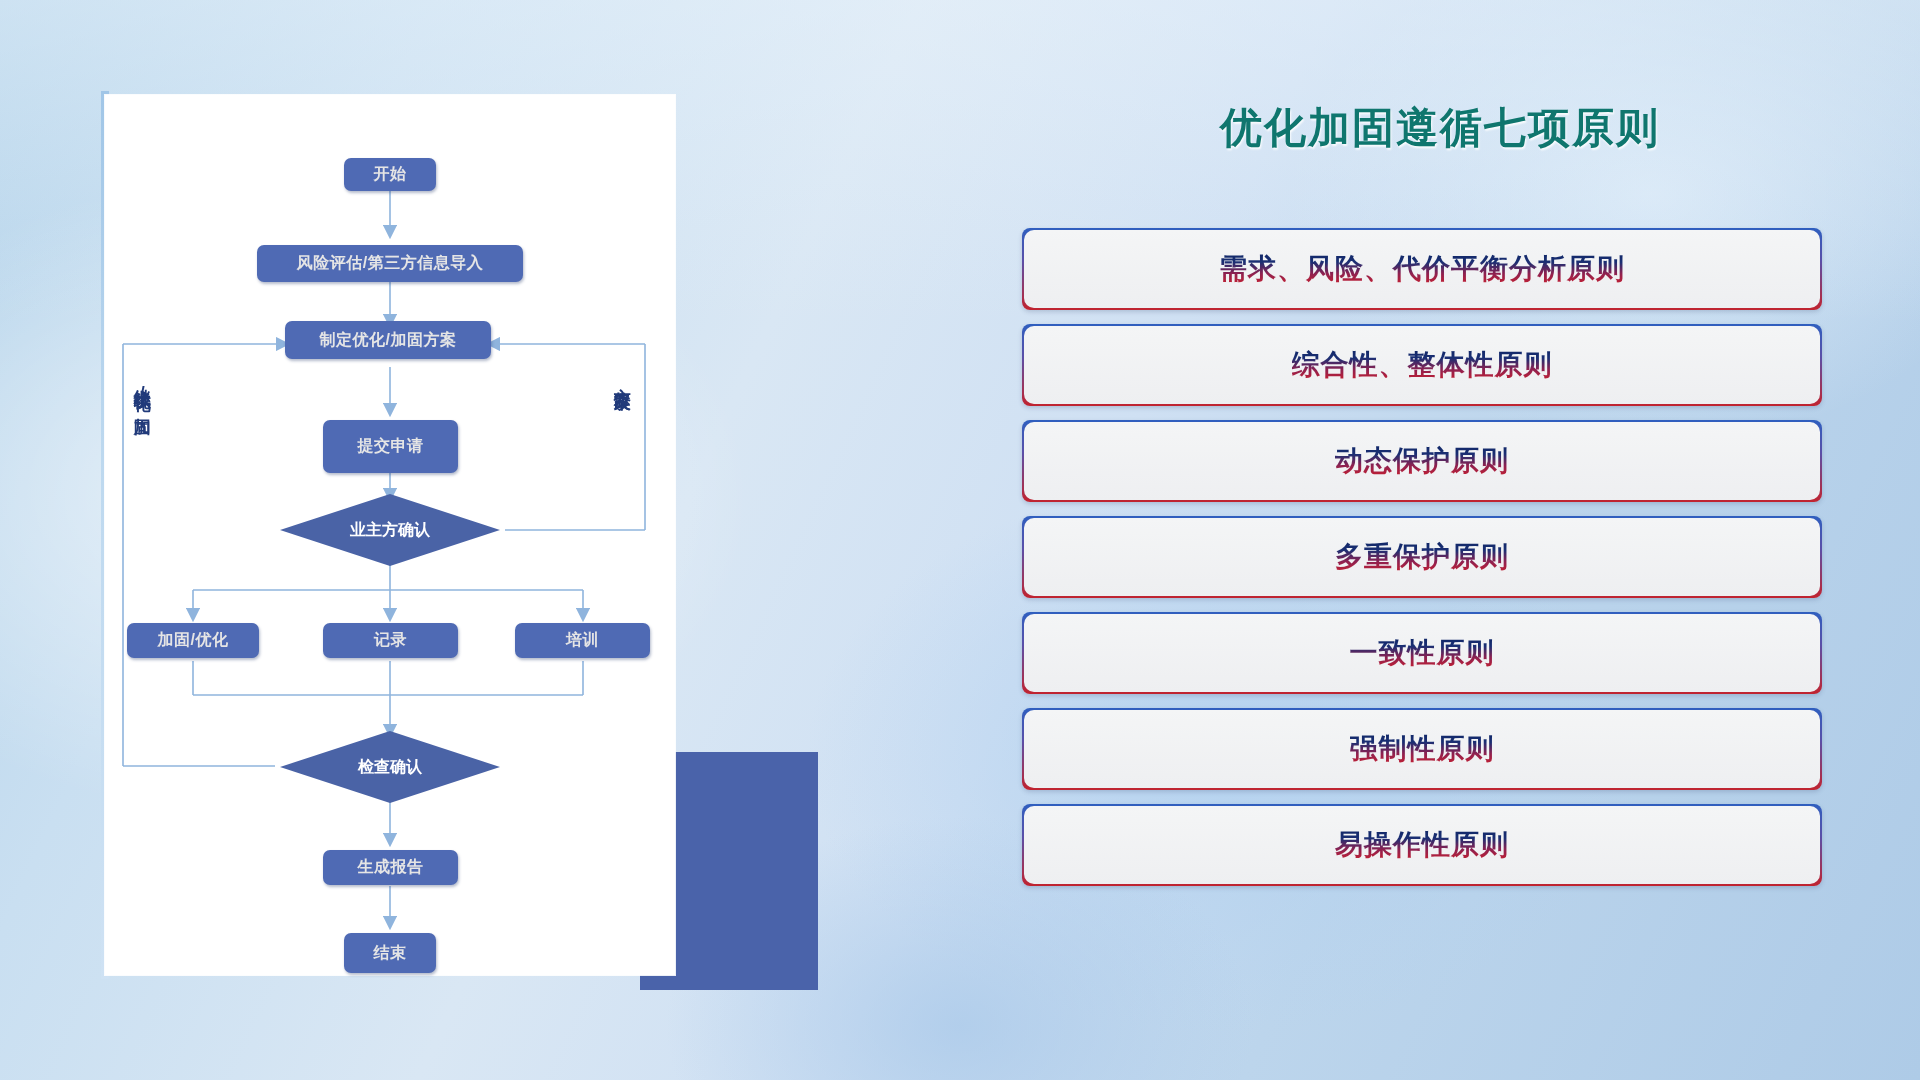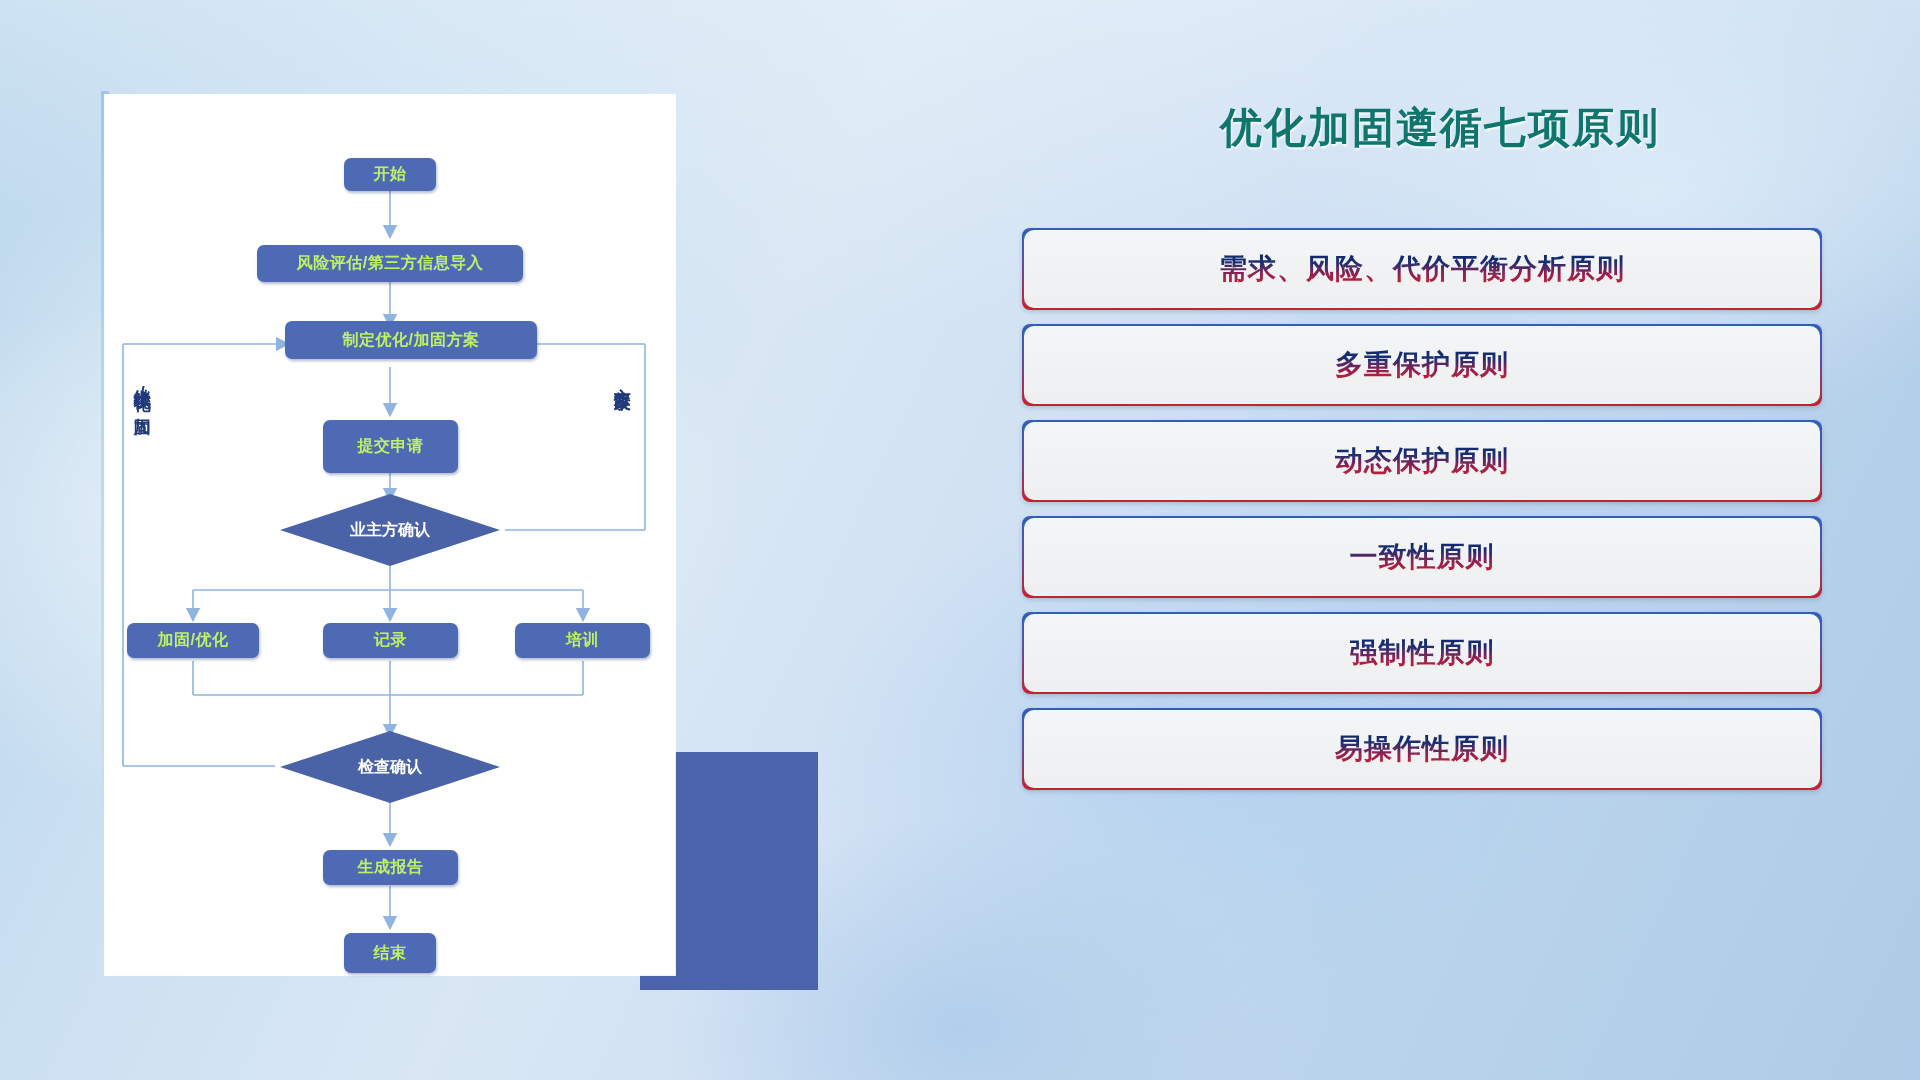--- a/index.html
+++ b/index.html
@@ -32,21 +32,21 @@
   }
   #cardEdge{
     position:absolute;left:101px;top:91px;width:8px;height:888px;z-index:2;
     background:linear-gradient(180deg,#9cc3e6 0%,#b9d6ee 40%,#cfe2f4 100%);
     opacity:.9;
   }
   #flow{position:absolute;left:0;top:0;width:570px;height:880px;}
 
   .node{
     position:absolute;box-sizing:border-box;
-    background:#4f6ab4;color:#bef264;border-radius:7px;
+    background:#4f6ab4;color:#e5e5e5;border-radius:7px;
     display:flex;align-items:center;justify-content:center;
     font-size:16px;font-weight:bold;letter-spacing:.5px;
     box-shadow:1px 2px 3px rgba(40,60,110,.35);
     white-space:nowrap;
   }
   .diamond{
     position:absolute;background:#4a63a6;color:#fff;
     display:flex;align-items:center;justify-content:center;
     font-size:16px;font-weight:bold;
     clip-path:polygon(50% 0%,100% 50%,50% 100%,0% 50%);
@@ -149,21 +149,21 @@
       </svg>
 
       <div class="node" style="left:239px;top:63px;width:92px;height:33px;">
         <span>开始</span>
       </div>
 
       <div class="node" style="left:152px;top:150px;width:266px;height:37px;">
         <span>风险评估/第三方信息导入</span>
       </div>
 
-      <div class="node" style="left:180px;top:226px;width:252px;height:38px;">
+      <div class="node" style="left:180px;top:226px;width:206px;height:38px;">
         <span>制定优化/加固方案</span>
       </div>
 
       <div class="node" style="left:218px;top:325px;width:135px;height:53px;">
         <span>提交申请</span>
       </div>
 
       <div class="diamond" style="left:175px;top:399px;width:220px;height:72px;">
         <span>业主方确认</span>
       </div>
@@ -205,30 +205,35 @@
   <div id="title">优化加固遵循七项原则</div>
 
   <div id="cards">
 
     <div class="pcard">
       <div class="inner">
         <span class="ptext">需求、风险、代价平衡分析原则</span>
       </div>
     </div>
 
+    <div class="pcard">
+      <div class="inner">
+        <span class="ptext">综合性、整体性原则</span>
+      </div>
+    </div>
+
+    <div class="pcard">
+      <div class="inner">
+        <span class="ptext">动态保护原则</span>
+      </div>
+    </div>
 
     <div class="pcard">
       <div class="inner">
         <span class="ptext">多重保护原则</span>
-      </div>
-    </div>
-
-    <div class="pcard">
-      <div class="inner">
-        <span class="ptext">动态保护原则</span>
       </div>
     </div>
 
     <div class="pcard">
       <div class="inner">
         <span class="ptext">一致性原则</span>
       </div>
     </div>
 
     <div class="pcard">

